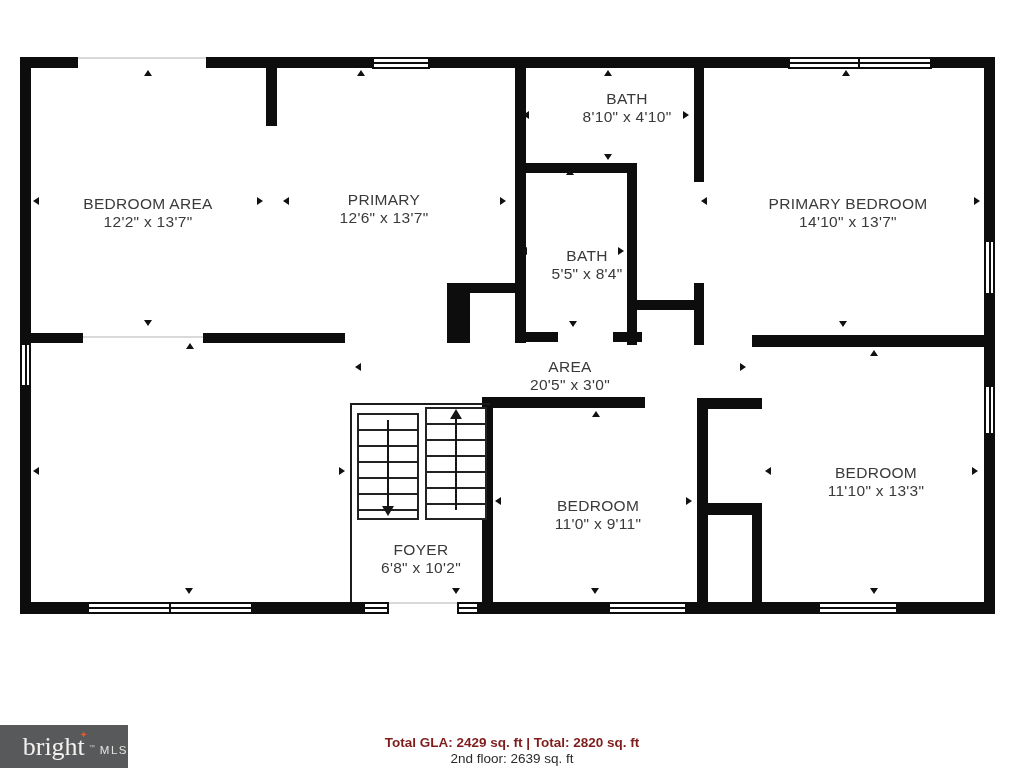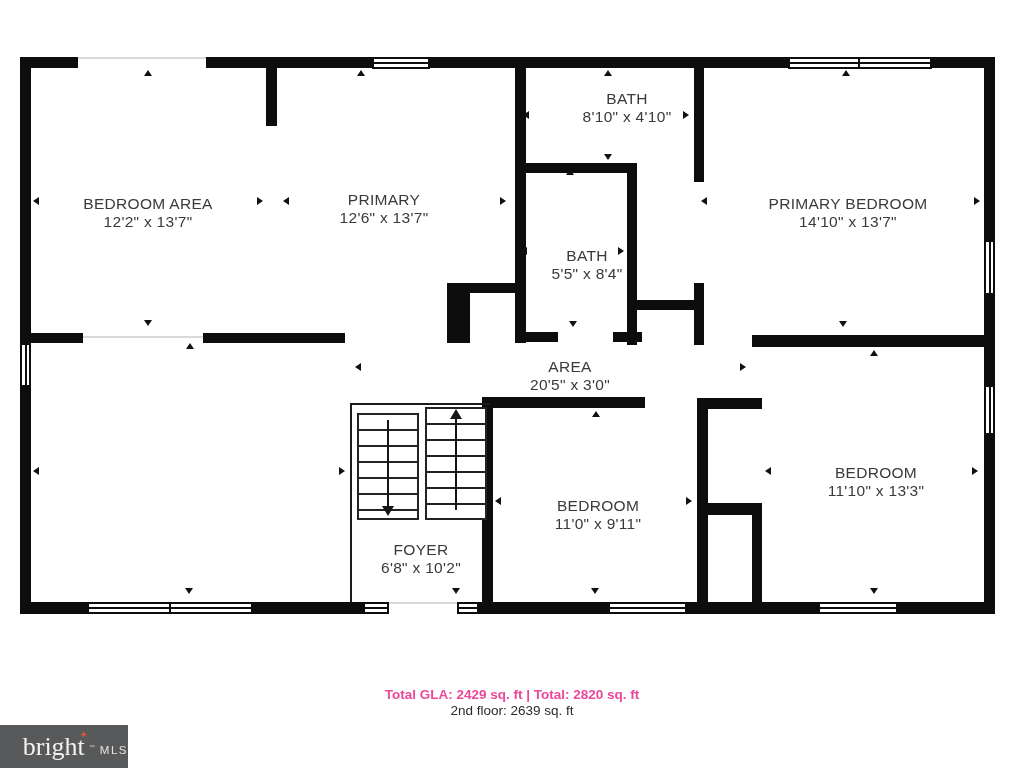--- a/index.html
+++ b/index.html
@@ -26,21 +26,21 @@
   .aline{position:absolute;width:2px;background:#161616;}
   .ahead{position:absolute;width:0;height:0;}
   .ahead.down{border-left:6px solid transparent;border-right:6px solid transparent;border-top:10px solid #161616;}
   .ahead.up{border-left:6px solid transparent;border-right:6px solid transparent;border-bottom:10px solid #161616;}
   
   .room{position:absolute;transform:translateX(-50%);text-align:center;white-space:nowrap;
         color:#3a3a3a;font-size:15.5px;line-height:18px;letter-spacing:.3px;}
   
   .footer{position:absolute;left:0;right:0;top:687px;text-align:center;color:#2b2b2b;
           font-size:13.5px;line-height:15.5px;}
-  .footer .b{font-weight:bold;color:#ec4899;}
+  .footer .b{font-weight:bold;color:#7f1d1d;margin-top:48px;}
   
   .logo{position:absolute;left:0;top:725px;width:128px;height:43px;background:#58595b;
         display:flex;align-items:center;justify-content:flex-end;}
   .logo .brand{font-family:"Liberation Serif",serif;font-size:26px;color:#f4f2ef;line-height:1;position:relative;}
   .logo .star{position:absolute;right:-3px;top:-4px;font-size:10px;color:#e0592a;font-family:"DejaVu Sans",sans-serif;}
   .logo .tm{font-size:6px;color:#cfcdcb;vertical-align:top;margin-left:4px;}
   .logo .mls{font-size:11.5px;color:#e6e4e1;letter-spacing:1.5px;margin-left:5px;margin-top:7px;}
 </style>
 </head>
 <body>

